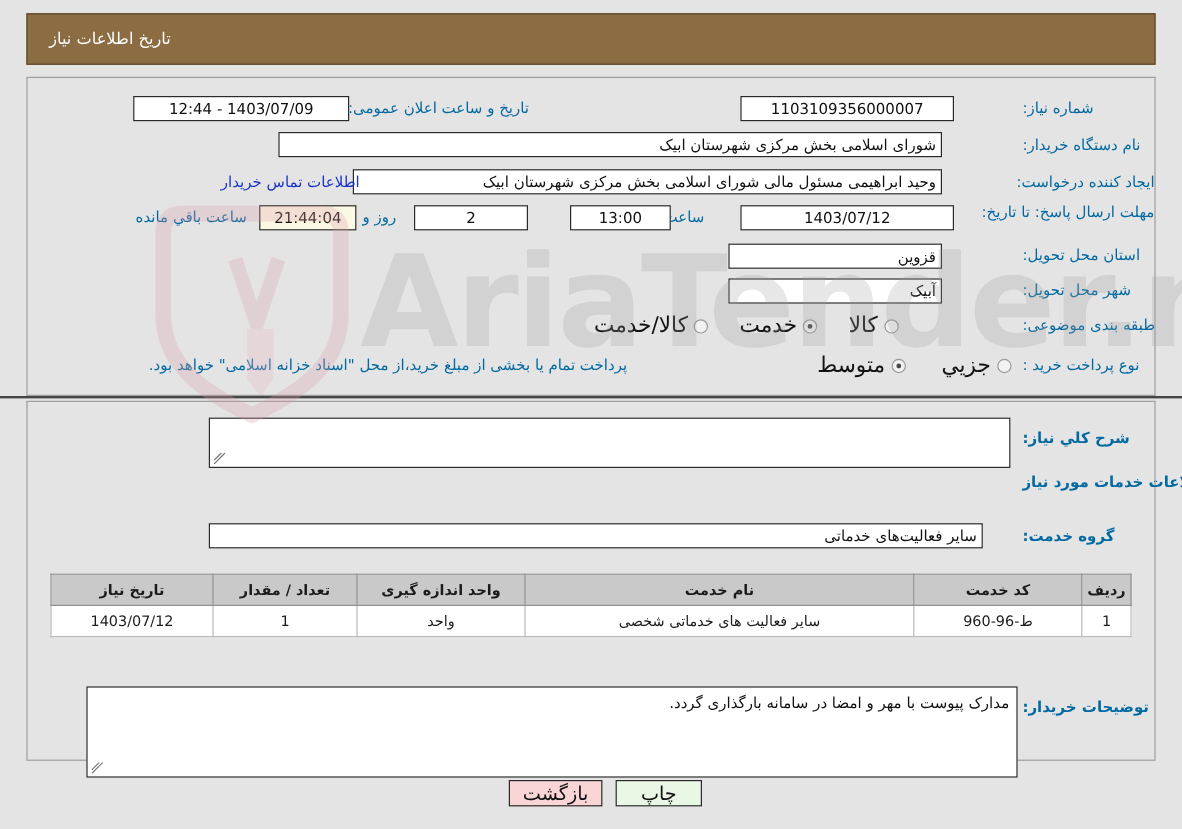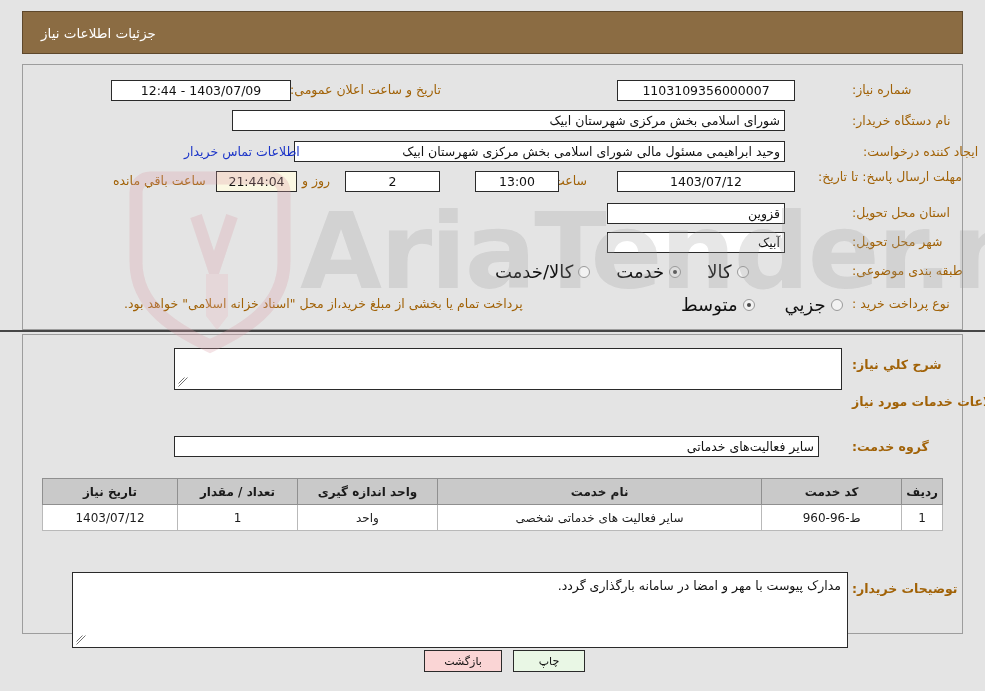--- a/index.html
+++ b/index.html
@@ -59,21 +59,21 @@
   #panel-mid   { left: 22px; top: 334px; width: 941px; height: 300px; }
 
   
   .field-row {
     position: absolute;
     display: flex;
     align-items: center;
   }
   .lbl {
     font-size: 12.5px;
-    color: #a16207;
+    color: #0369a1;
     white-space: nowrap;
     line-height: 1.35;
   }
   .lbl.bold { font-weight: bold; }
 
   .txtbox {
     border: 1px solid #2a2a2a;
     background: #ffffff;
     height: 21px;
     font-size: 12.5px;
@@ -158,21 +158,21 @@
     text-align: center;
     color: #1b1b1b;
     padding: 0 4px;
   }
 
   
   .btn {
     position: absolute;
     height: 22px;
     border: 1px solid #2a2a2a;
-    font-size: 11px;
+    font-size: 16px;
     display: flex;
     align-items: center;
     justify-content: center;
     cursor: pointer;
     font-family: "DejaVu Sans", "Liberation Sans", sans-serif;
     color: #111;
   }
   #btn-back  { left: 424px; top: 650px; width: 78px; background: #fad5d5; }
   #btn-print { left: 513px; top: 650px; width: 72px; background: #e9f7e5; }
 
@@ -183,41 +183,41 @@
     background: #2a2a2a;
     opacity: .85;
   }
 </style>
 </head>
 <body>
 
 <div id="page">
 
   <div class="header-bar">
-    <span class="header-title">جزئیات اطلاعات نیاز</span>
+    <span class="header-title">تاریخ اطلاعات نیاز</span>
   </div>
 
   <div class="panel" id="panel-top"></div>
 
   <div class="field-row" style="left:852px; top:82px;">
     <span class="lbl">شماره نیاز:</span>
   </div>
   <div class="txtbox center" style="position:absolute; left:607px; top:80px; width:178px;">1103109356000007</div>
 
   <div class="field-row" style="left:290px; top:82px;">
     <span class="lbl">تاریخ و ساعت اعلان عمومی:</span>
   </div>
   <div class="txtbox center" style="position:absolute; left:101px; top:80px; width:180px;">1403/07/09 - 12:44</div>
 
   <div class="field-row" style="left:852px; top:113px;">
     <span class="lbl">نام دستگاه خریدار:</span>
   </div>
   <div class="txtbox start" style="position:absolute; left:232px; top:110px; width:553px;">شورای اسلامی بخش مرکزی شهرستان ابیک</div>
 
-  <div class="field-row" style="left:847px; top:144px;margin-left:16px;">
+  <div class="field-row" style="left:847px; top:144px;">
     <span class="lbl">ایجاد کننده درخواست:</span>
   </div>
   <div class="txtbox start" style="position:absolute; left:294px; top:141px; width:491px;">وحید ابراهیمی مسئول مالی شورای اسلامی بخش مرکزی شهرستان ابیک</div>
   <a class="link" style="position:absolute; left:184px; top:144px;">اطلاعات تماس خریدار</a>
 
   <div class="field-row" style="left:852px; top:166px; width:110px; display:block; text-align:right;">
     <span class="lbl">مهلت ارسال پاسخ: تا تاریخ:</span>
   </div>
   <div class="txtbox center" style="position:absolute; left:607px; top:171px; width:178px;">1403/07/12</div>
 

